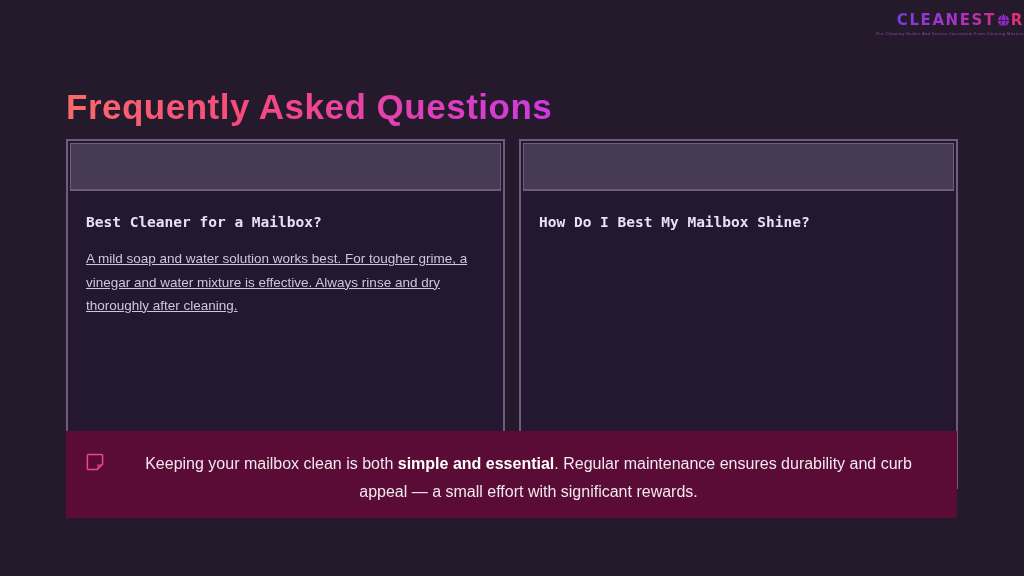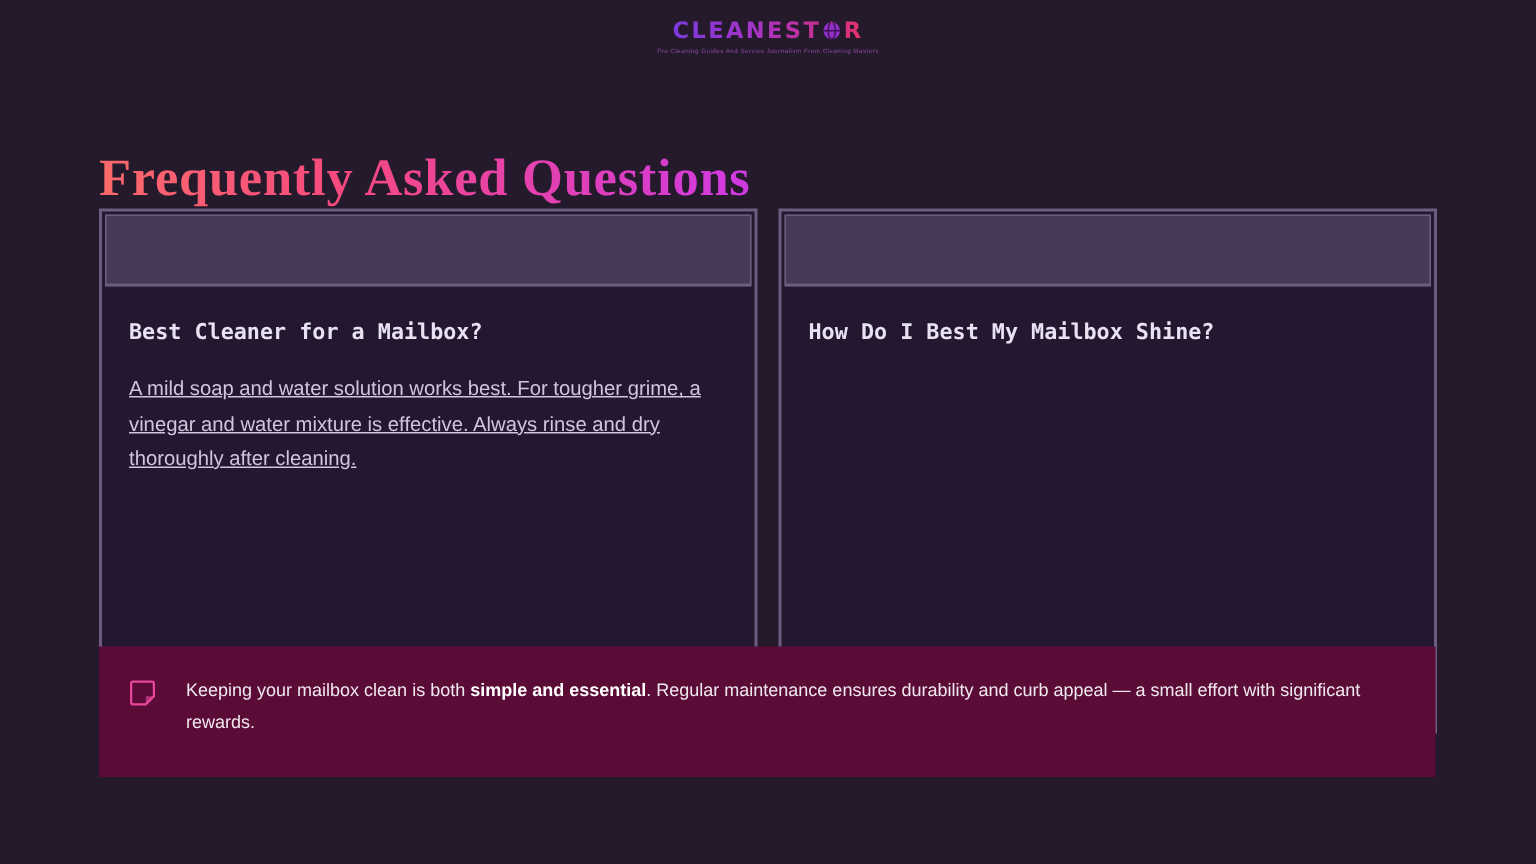--- a/index.html
+++ b/index.html
@@ -17,21 +17,21 @@
   }
 
   
   .logo-wrap {
     position: absolute;
     top: 13px;
     left: 0;
     width: 1024px;
     display: flex;
     flex-direction: column;
-    align-items: center;
+    align-items: flex-end;
   }
   .logo-mark {
     display: flex;
     align-items: center;
     font-family: "DejaVu Sans", sans-serif;
     font-weight: bold;
     font-size: 15px;
     letter-spacing: 1.6px;
     line-height: 1;
   }
@@ -62,22 +62,22 @@
     font-size: 4.1px;
     letter-spacing: 0.35px;
     color: #8e4a9e;
     white-space: nowrap;
   }
 
   
   .page-title {
     position: absolute;
     left: 66px;
-    top: 76px;
-    font-family: Liberation Serif, serif;
+    top: 64px;
+    font-family: Liberation Sans, sans-serif;
     font-size: 35px;
     font-weight: bold;
     letter-spacing: 0.5px;
     line-height: 1.15;
     background: linear-gradient(90deg, #fb6a6a 0%, #f6497f 38%, #e040b6 72%, #cf3ae2 100%);
     -webkit-background-clip: text;
     background-clip: text;
     color: transparent;
     white-space: nowrap;
   }
@@ -147,24 +147,25 @@
   .banner-icon {
     flex: none;
     width: 18px;
     height: 18px;
     margin-top: 3px;
     margin-right: 20px;
   }
   .banner-icon svg { display: block; }
   .banner-text {
     font-family: "Liberation Sans", sans-serif;
-    font-size: 12px;
+    font-size: 16px;
     line-height: 1.78;
     color: #f0e8ef;
     margin: 0;
+    text-align: center;
   }
   .banner-text b { font-weight: bold; color: #ffffff; }
 </style>
 </head>
 <body>
 
 <div class="slide">
 
   <div class="logo-wrap">
     <div class="logo-mark">

